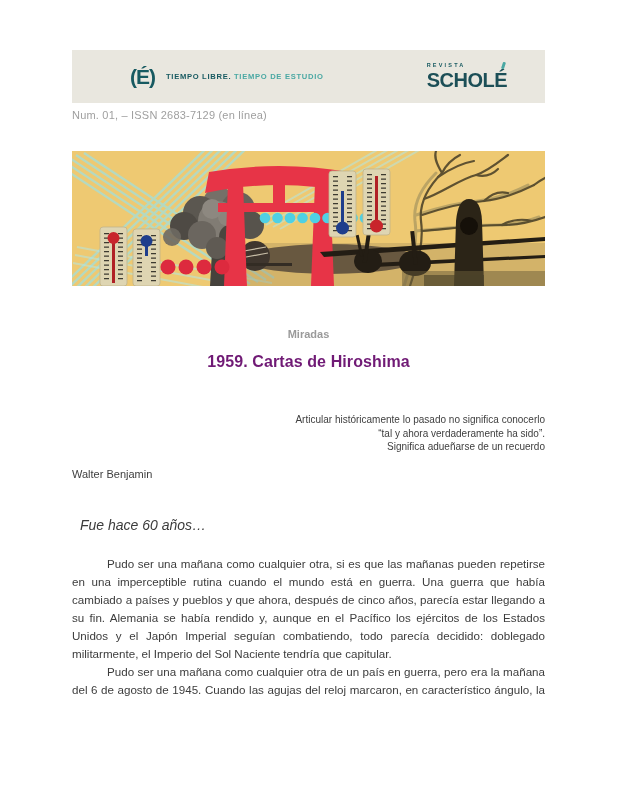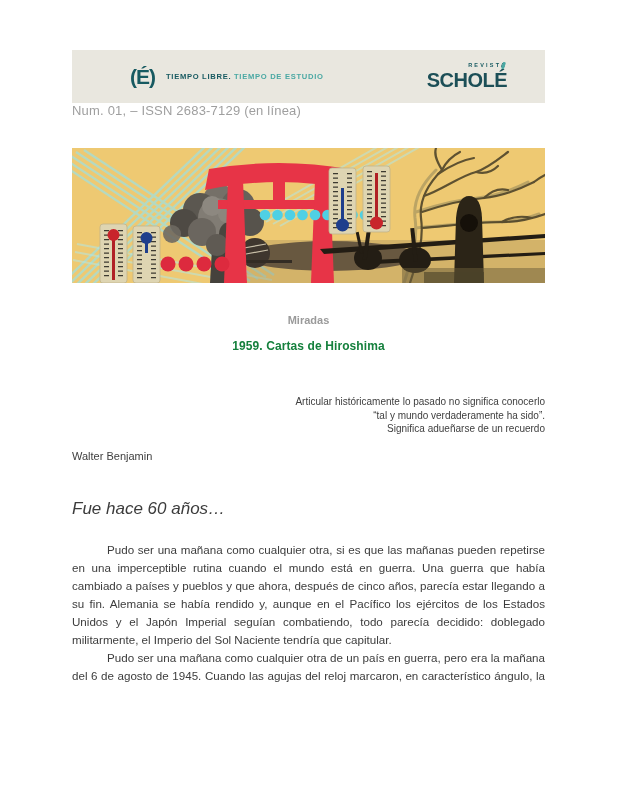--- a/index.html
+++ b/index.html
@@ -13,36 +13,36 @@
   .masthead{
     margin-top:50px;height:53px;background:#e9e7df;
     display:flex;align-items:center;justify-content:space-between;
     padding:0 38px 0 58px;box-sizing:border-box;
   }
   .brand-left{display:flex;align-items:center;gap:11px;}
   .logo-mark{font-size:21px;font-weight:bold;color:#175a61;letter-spacing:-1px;}
   .brand-text{font-size:7.6px;letter-spacing:.7px;white-space:nowrap;}
   .brand-bold{font-weight:bold;color:#175a61;}
   .brand-light{color:#4aa8a3;font-weight:bold;}
-  .brand-right{position:relative;text-align:right;line-height:1;}
+  .brand-right{position:relative;text-align:left;line-height:1;}
   .revista-small{display:block;font-size:5.5px;letter-spacing:2.2px;color:#175a61;font-weight:bold;margin-bottom:2px;}
   .revista-big{display:block;font-size:20px;font-weight:bold;color:#1c4f57;letter-spacing:-.5px;}
   .revista-accent{position:absolute;top:-1px;right:2px;width:3px;height:7px;background:#4aa8a3;transform:rotate(18deg);border-radius:1px;}
 
-  .issn{font-size:13px;color:#9f9f9f;letter-spacing:.2px;}
+  .issn{margin-top:6px;font-size:11px;color:#9f9f9f;letter-spacing:.2px;}
 
   .illustration{margin:30px 0 0 0;height:135px;line-height:0;}
 
-  .section-label{margin-top:31px;text-align:center;font-size:11px;font-weight:bold;color:#9a9a9a;}
-  .article-title{margin:13px 0 0 0;text-align:center;font-size:12px;font-weight:bold;color:#15803d;letter-spacing:.1px;}
+  .section-label{margin-top:42px;text-align:center;font-size:11px;font-weight:bold;color:#9a9a9a;}
+  .article-title{margin:13px 0 0 0;text-align:center;font-size:16px;font-weight:bold;color:#701a75;letter-spacing:.1px;}
 
   .epigraph{margin:42px 0 0 0;text-align:right;font-size:10px;line-height:13.5px;color:#3e3e3e;}
   .attribution{margin-top:14px;text-align:left;font-size:11px;color:#3e3e3e;}
 
-  .lead-in{margin:36px 0 0 0;font-style:italic;font-size:17px;color:#3c3c3c;}
+  .lead-in{margin:36px 0 0 8px;font-style:italic;font-size:14px;color:#3c3c3c;}
 
   .body-para{margin:0;font-size:11.6px;line-height:18px;color:#3c3c3c;text-align:justify;text-indent:35px;}
   .body-para.first{margin-top:22px;}
   .body-para.continues{text-align-last:justify;}
 </style>
 </head>
 <body>
 
 <div class="page">
   <div class="content">
@@ -191,21 +191,21 @@
             <circle cx="150" cy="116" r="7.5"></circle>
         </g>
       </svg>
     </figure>
 
     <div class="section-label">Miradas</div>
     <h1 class="article-title">1959. Cartas de Hiroshima</h1>
 
     <blockquote class="epigraph" style="margin-left:0;margin-right:0;">
       <div>Articular históricamente lo pasado no significa conocerlo</div>
-      <div>“tal y mundo verdaderamente ha sido”.</div>
+      <div>“tal y ahora verdaderamente ha sido”.</div>
       <div>Significa adueñarse de un recuerdo</div>
       <div class="attribution">Walter Benjamin</div>
     </blockquote>
 
     <p class="lead-in">Fue hace 60 años…</p>
 
     <p class="body-para first">Pudo ser una mañana como cualquier otra, si es que las mañanas pueden repetirse en una imperceptible rutina cuando el mundo está en guerra. Una guerra que había cambiado a países y pueblos y que ahora, después de cinco años, parecía estar llegando a su fin. Alemania se había rendido y, aunque en el Pacífico los ejércitos de los Estados Unidos y el Japón Imperial seguían combatiendo, todo parecía decidido: doblegado militarmente, el Imperio del Sol Naciente tendría que capitular.</p>
     <p class="body-para continues">Pudo ser una mañana como cualquier otra de un país en guerra, pero era la mañana del 6 de agosto de 1945. Cuando las agujas del reloj marcaron, en característico ángulo, la</p>
 
   </div>

